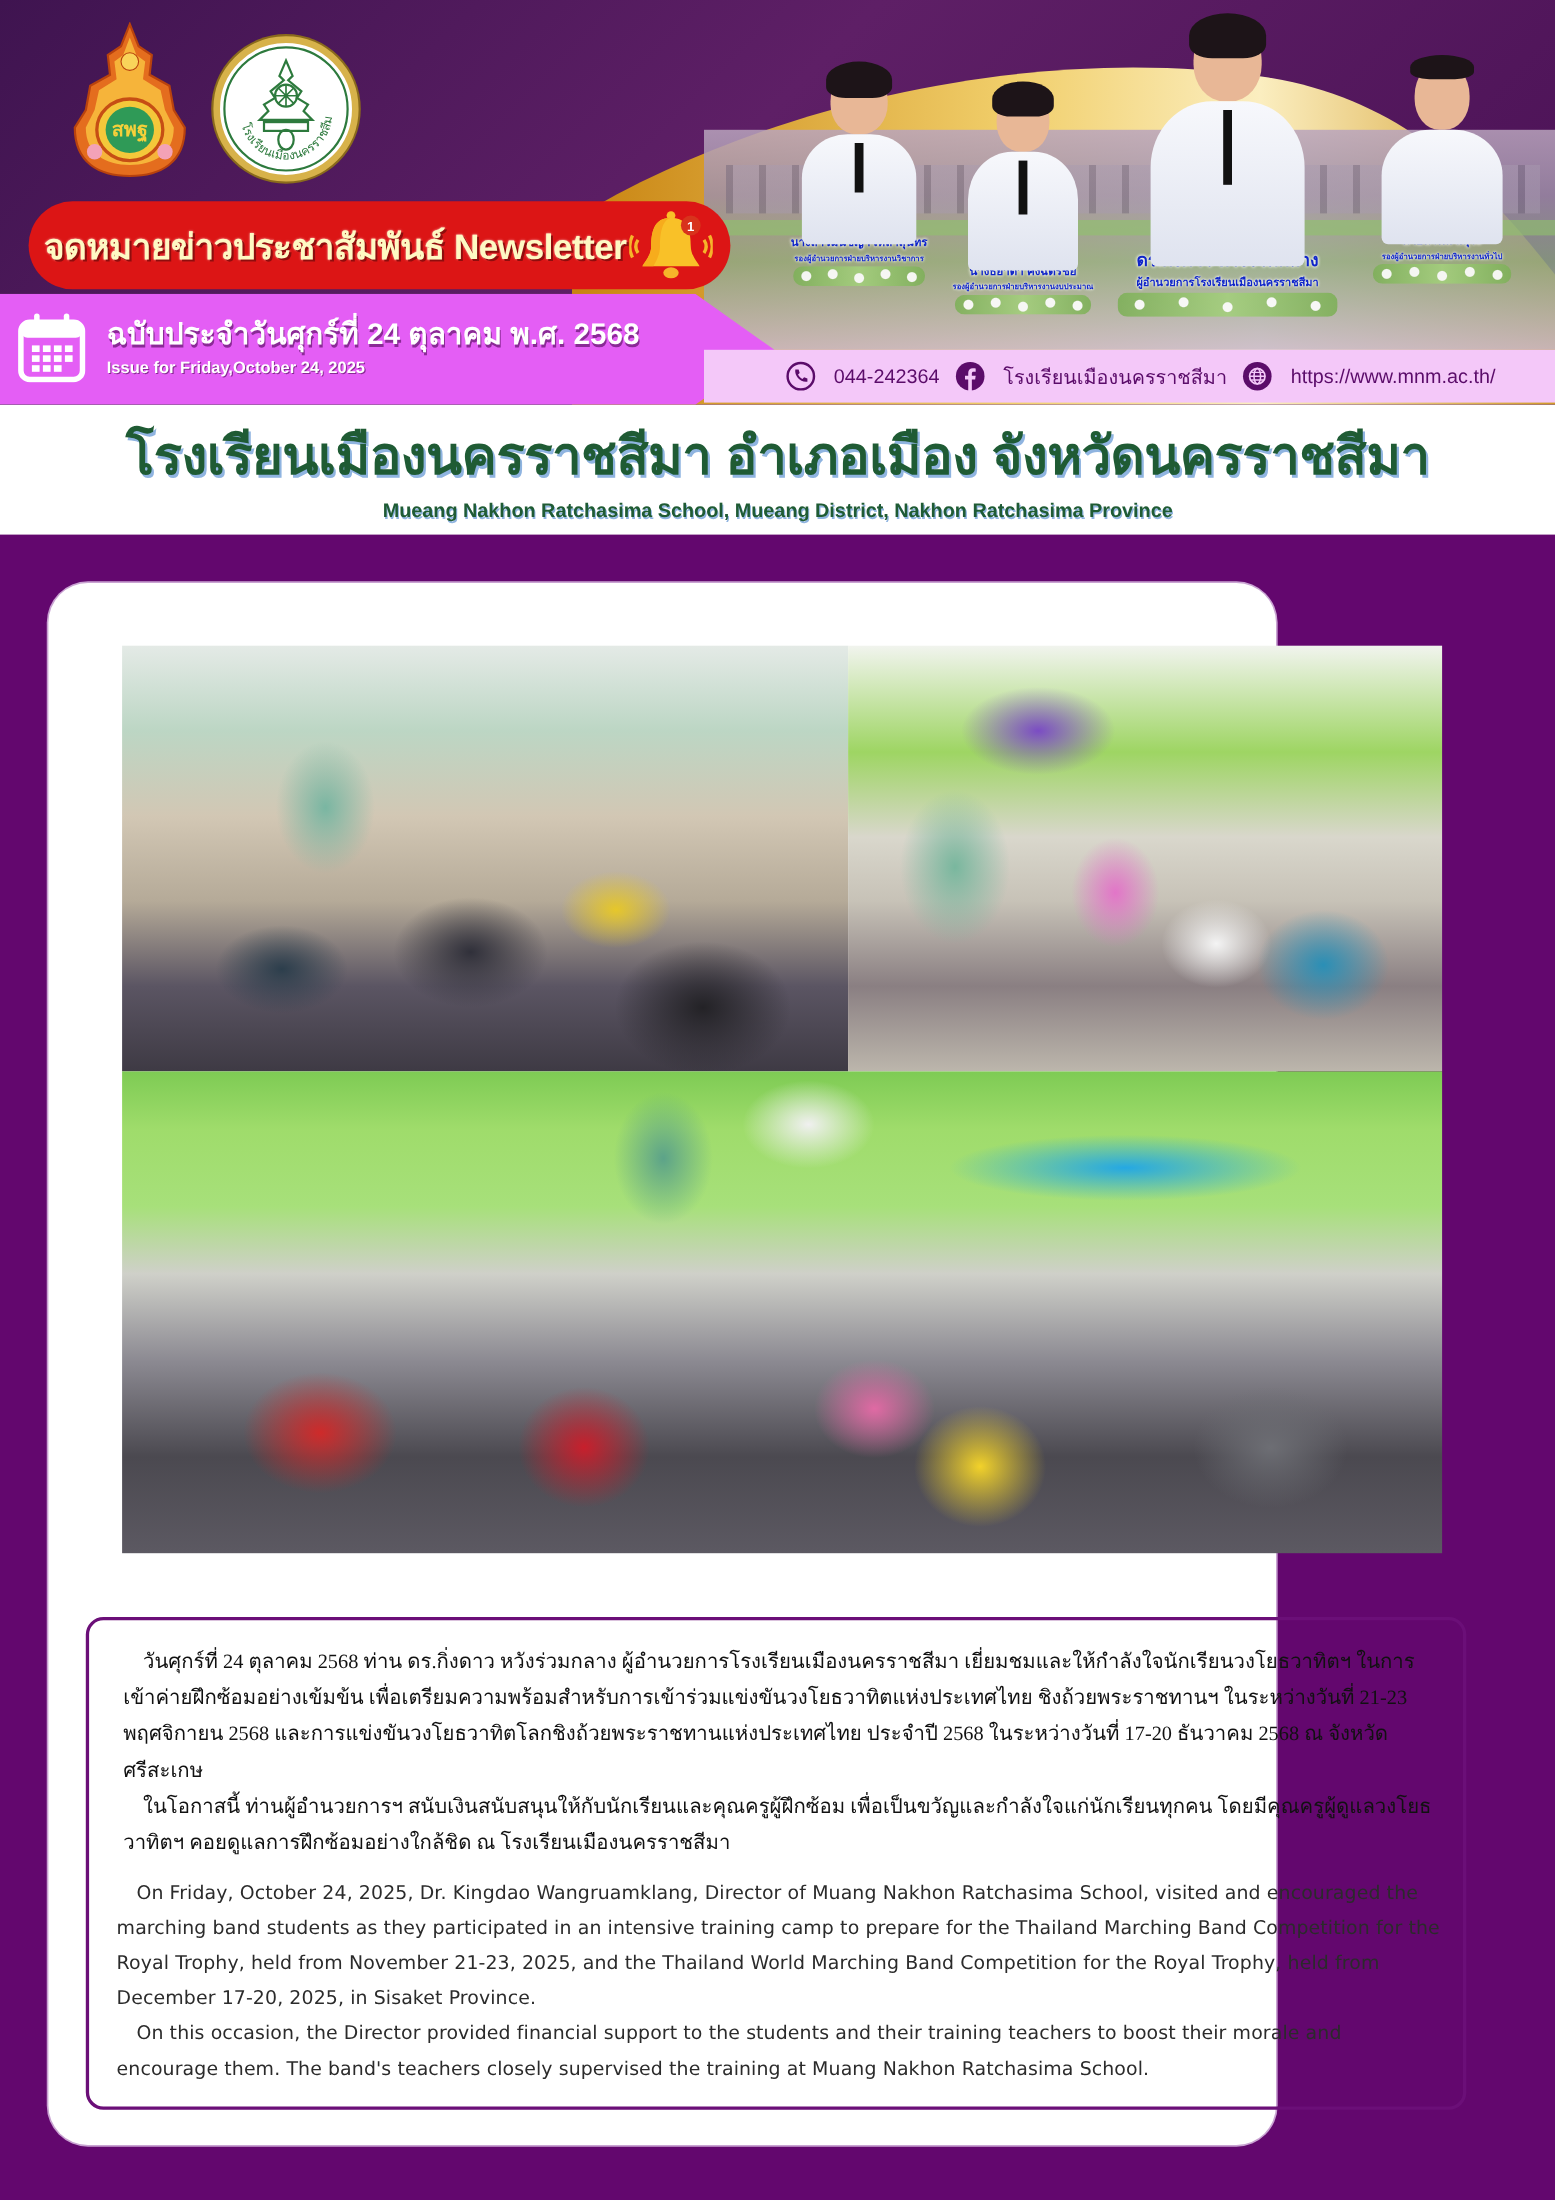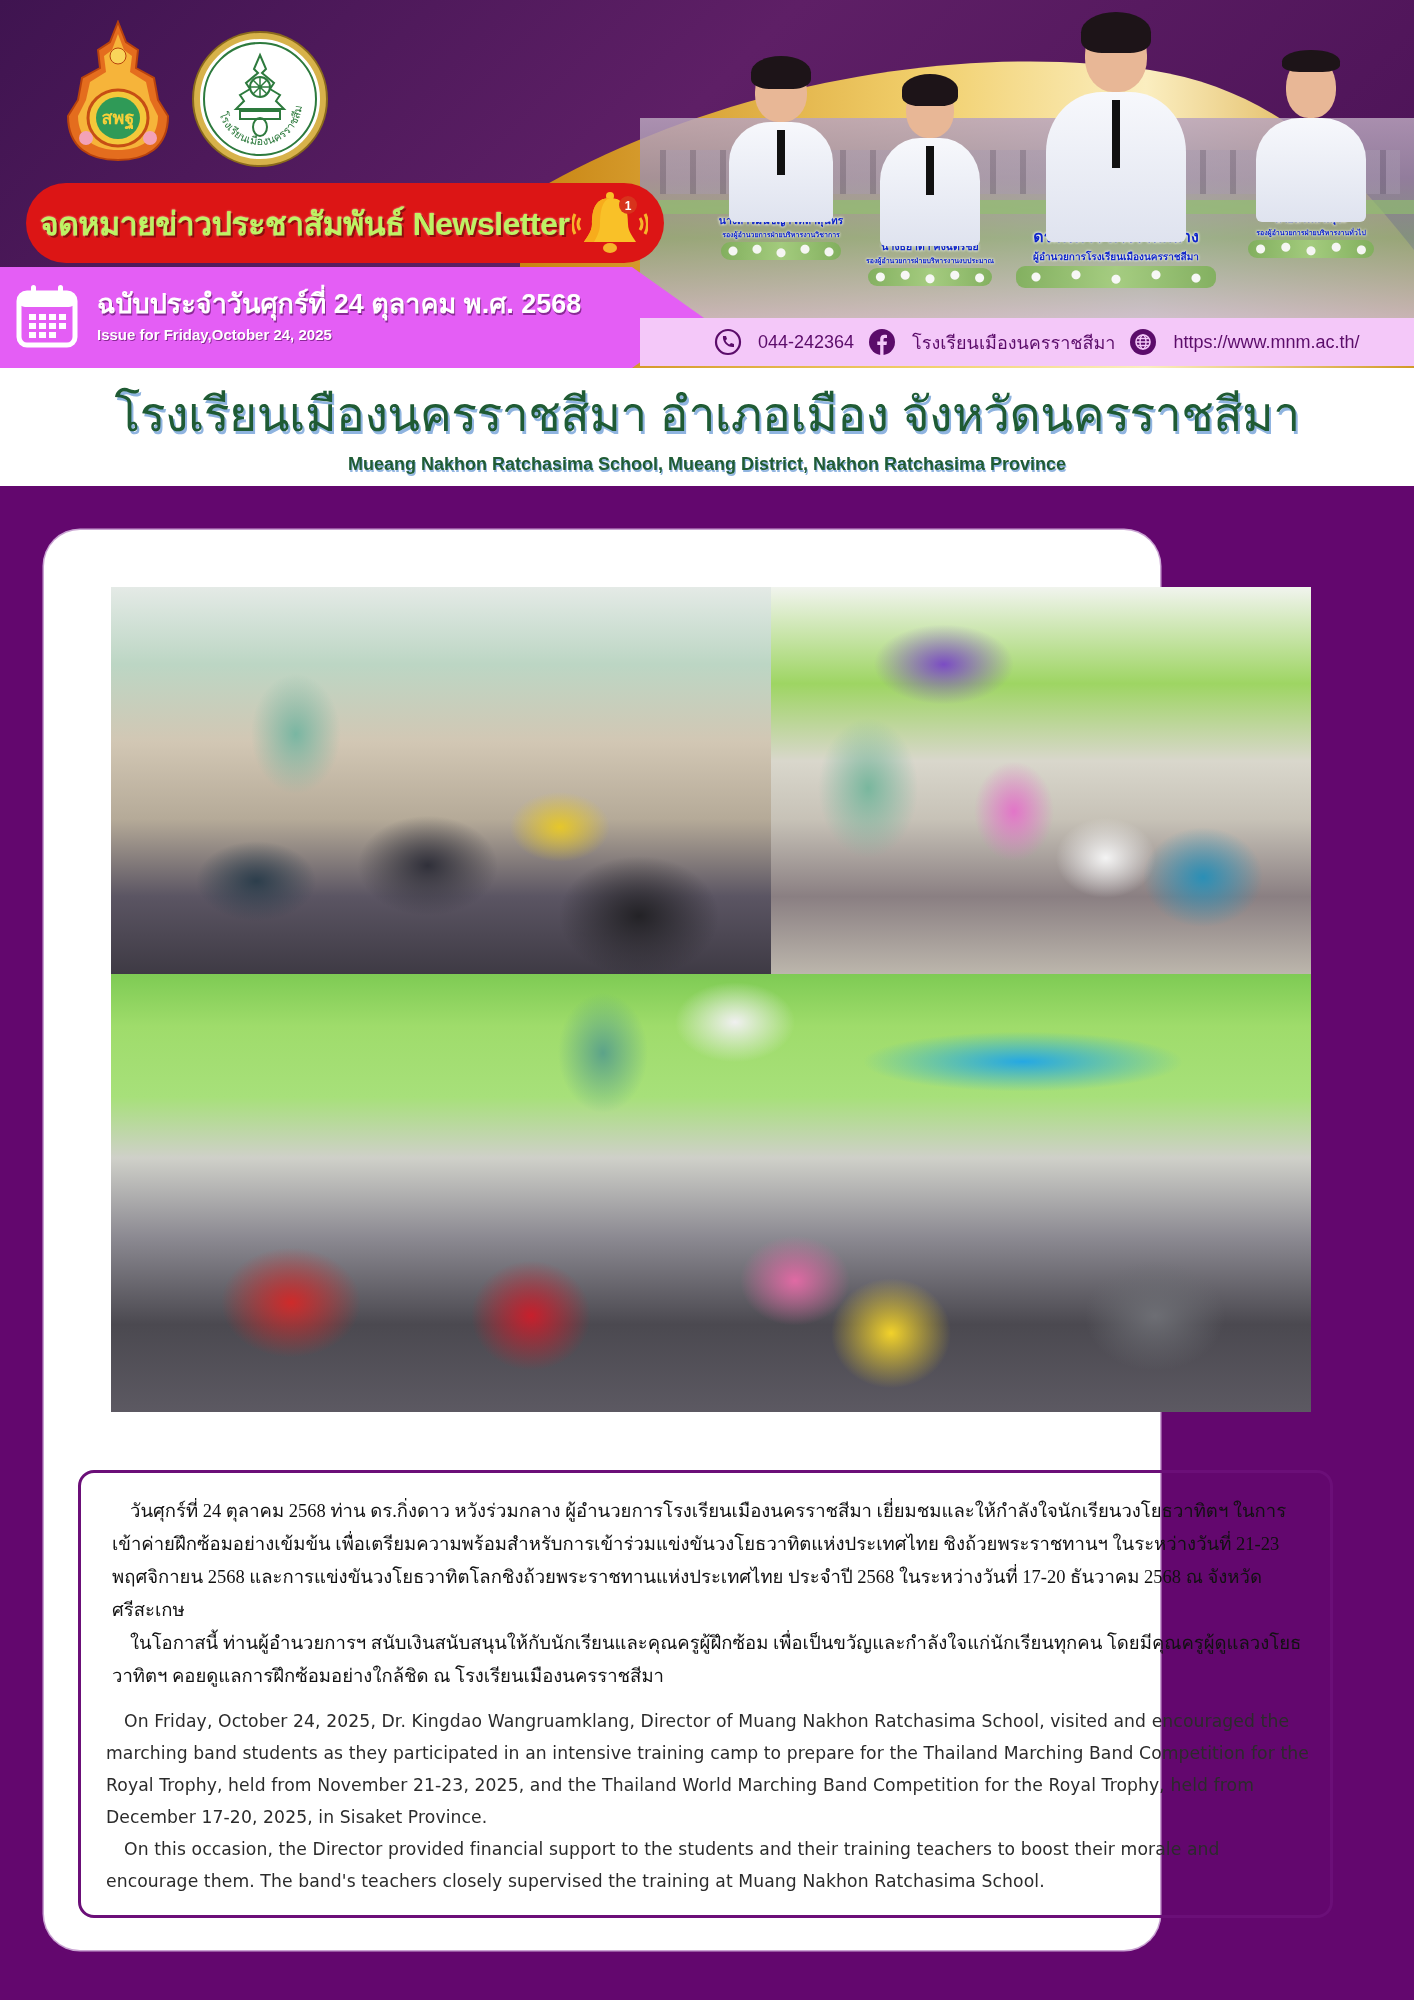--- a/index.html
+++ b/index.html
@@ -15,21 +15,21 @@
   .building-windows { position: absolute; left: 660px; top: 150px; width: 740px; height: 44px;
     background: repeating-linear-gradient(90deg, #6d6277 0 6px, #a89bb0 6px 30px); opacity: .45; }
 
   .logo { position: absolute; }
   .logo-obec { left: 66px; top: 20px; width: 104px; height: 142px; }
   .logo-school { left: 194px; top: 33px; width: 132px; height: 132px; border-radius: 50%;
     background: #fff; border: 6px solid #d7b24a; box-shadow: 0 0 0 2px #8a6a1c; }
 
   .title-pill { position: absolute; left: 26px; top: 183px; width: 638px; height: 80px; background: #dc1515;
     border-radius: 40px; display: flex; align-items: center; padding-left: 14px; }
-  .title-text { color: #bef264; font-family: "Liberation Sans", sans-serif; font-weight: 700; font-size: 32px; letter-spacing: -0.5px;
+  .title-text { color: #fef9c3; font-family: "Liberation Sans", sans-serif; font-weight: 700; font-size: 32px; letter-spacing: -0.5px;
     text-shadow: 2px 2px 0 #8f0d0d, 0 0 2px #ffd0d0; white-space: nowrap; }
   .bell { position: absolute; left: 572px; top: 190px; width: 76px; height: 66px; }
 
   .issue-band { position: absolute; left: 0; top: 267px; width: 704px; height: 101px; }
   .calendar-icon { position: absolute; left: 16px; top: 284px; width: 62px; height: 64px; }
   .issue-thai { position: absolute; left: 97px; top: 282px; color: #fff; font-family: "Liberation Sans", sans-serif; font-weight: 700;
     font-size: 27px; text-shadow: 1px 2px 0 #8a2a96; white-space: nowrap; }
   .issue-en { position: absolute; left: 97px; top: 326px; color: #fff; font-family: "Liberation Sans", sans-serif; font-weight: 700;
     font-size: 15px; text-shadow: 1px 1px 0 #8a2a96; white-space: nowrap; text-align: right; }
 
@@ -52,21 +52,21 @@
   .flowers { height: 18px; margin: 2px auto 0; background:
       radial-gradient(circle at 10% 50%, #fff 0 4px, transparent 5px),
       radial-gradient(circle at 30% 40%, #fff 0 4px, transparent 5px),
       radial-gradient(circle at 50% 60%, #fff 0 4px, transparent 5px),
       radial-gradient(circle at 70% 40%, #fff 0 4px, transparent 5px),
       radial-gradient(circle at 90% 55%, #fff 0 4px, transparent 5px),
       linear-gradient(90deg, #7fb05a, #a4cf7d, #7fb05a); border-radius: 9px; opacity: .9; }
 
   
   .school-banner { position: absolute; left: 0; top: 368px; width: 1414px; height: 118px; background: #fff; text-align: center; }
-  .school-thai { margin-top: 8px; color: #1f5b34; font-family: "Liberation Sans", sans-serif; font-weight: 400; font-size: 48px;
+  .school-thai { margin-top: 8px; color: #1f5b34; font-family: "Liberation Sans", sans-serif; font-weight: 700; font-size: 48px;
     letter-spacing: -0.5px; text-shadow: 2px 3px 0 #8fb4e0; white-space: nowrap; }
   .school-en { margin-top: 2px; color: #1f5b34; font-family: "Liberation Sans", sans-serif; font-weight: 700; font-size: 18px;
     text-shadow: 1px 2px 0 #8fb4e0; white-space: nowrap; }
 
   
   .card { position: absolute; left: 44px; top: 530px; width: 1116px; height: 1420px; background: #fff; border-radius: 36px;
     box-shadow: 0 0 0 1.5px #c9a3d2; }
   .photo { position: absolute; overflow: hidden; }
   .photo-a { left: 67px; top: 57px; width: 660px; height: 387px;
     background:

